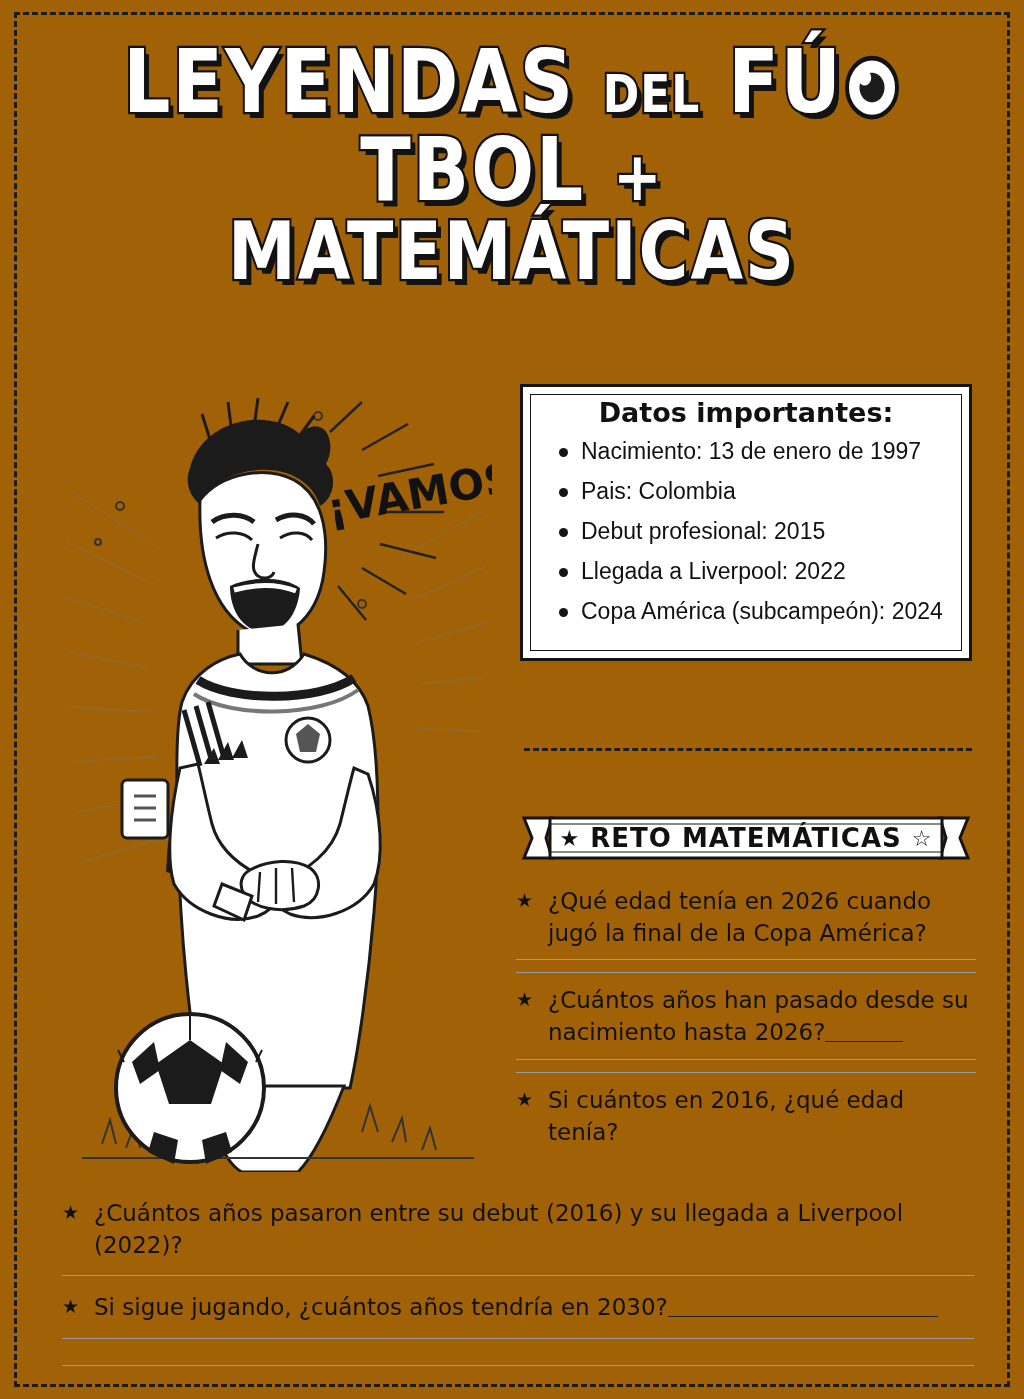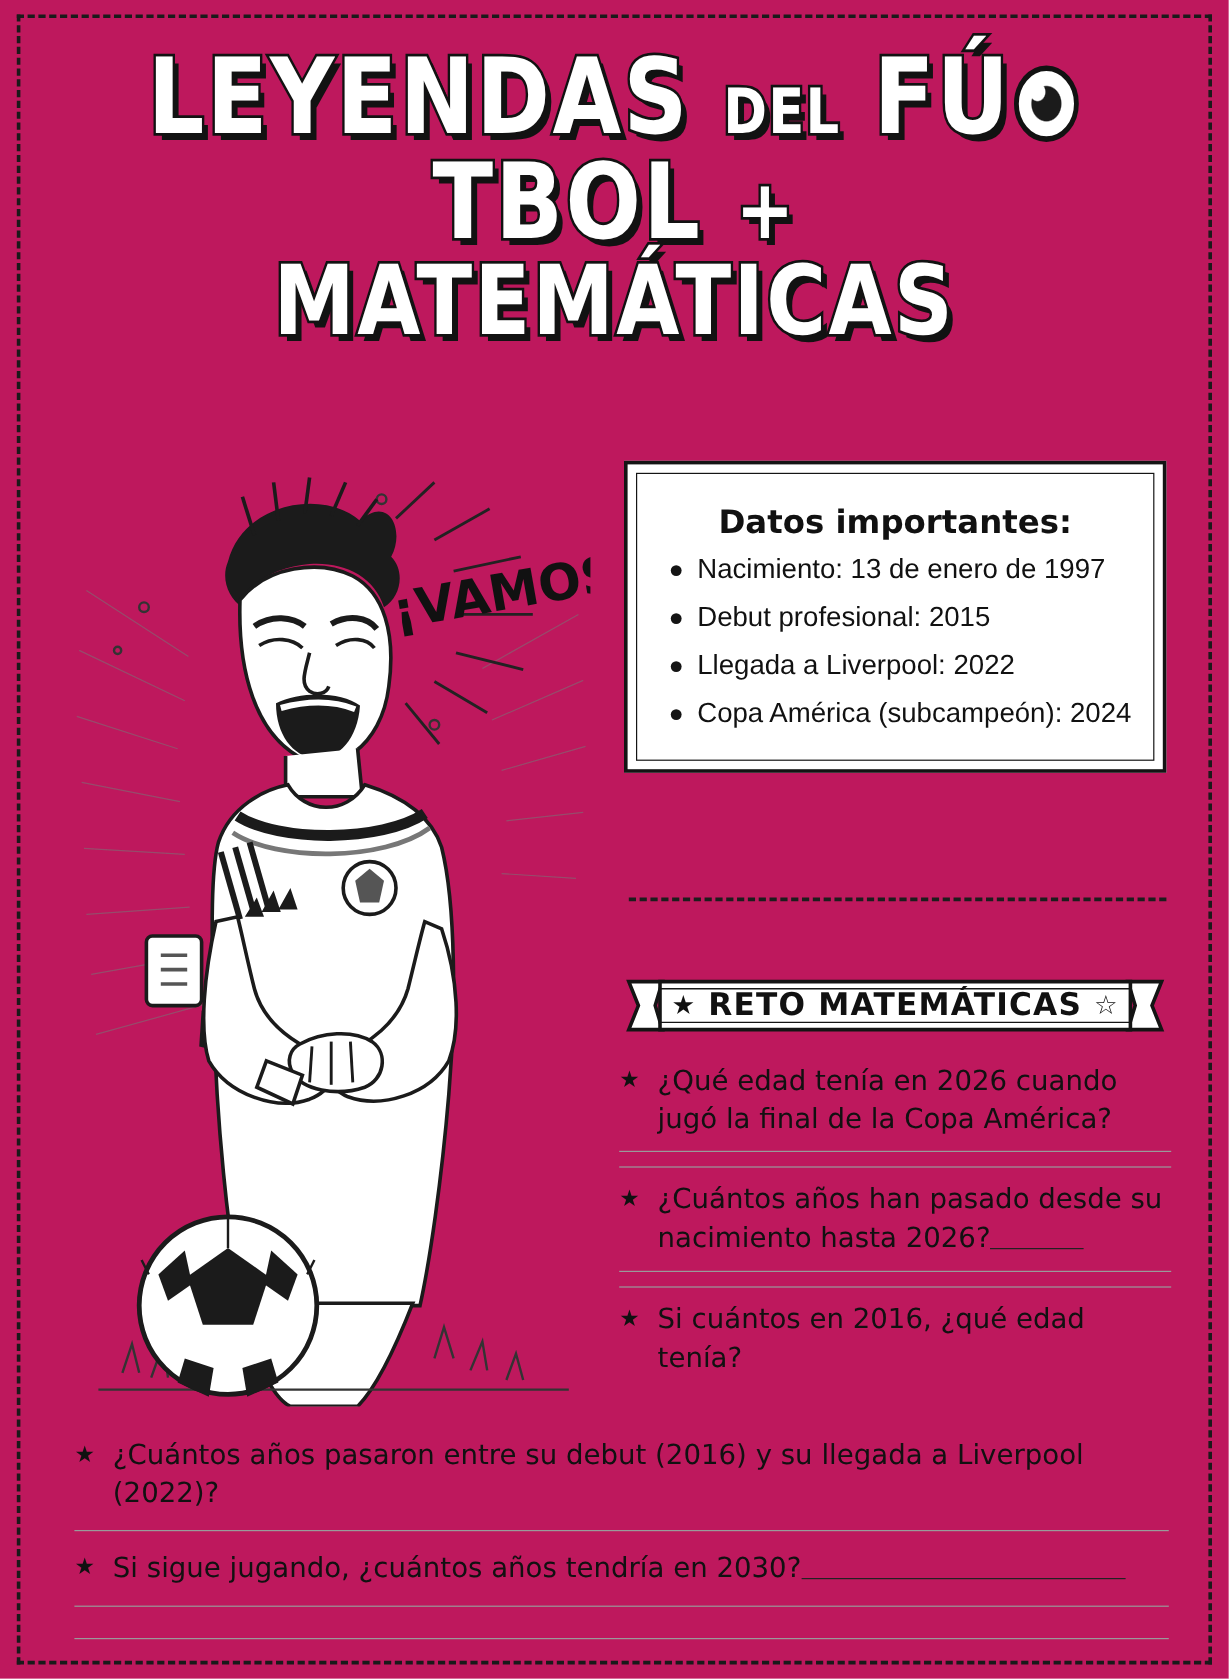--- a/index.html
+++ b/index.html
@@ -8,21 +8,21 @@
     background: #ffffff;
   }
   body {
     font-family: "Liberation Sans", sans-serif;
     color: #111111;
   }
   .page {
     position: relative;
     width: 1024px;
     height: 1399px;
-    background: #be185d;
+    background: #a16207;
     overflow: hidden;
     box-sizing: border-box;
   }
   
   .cut-border {
     position: absolute;
     left: 14px;
     top: 12px;
     right: 14px;
     bottom: 12px;
@@ -111,21 +111,21 @@
   .illus svg { display: block; }
 
   
   .facts-box {
     position: absolute;
     left: 520px;
     top: 384px;
     width: 452px;
     box-sizing: border-box;
     border: 3px solid #141414;
-    padding: 27px 18px 18px 18px;
+    padding: 4px 18px 18px 18px;
     background: #fff;
   }
   .facts-box::before {
     content: "";
     position: absolute;
     left: 7px; top: 7px; right: 7px; bottom: 7px;
     border: 1.5px solid #141414;
     pointer-events: none;
   }
   .facts-title {
@@ -377,20 +377,21 @@
       </g>
 
       <text x="268" y="152" font-family="DejaVu Sans, sans-serif" font-size="42" font-weight="bold" fill="#111" transform="rotate(-10 268 152)">¡VAMOS!</text>
     </svg>
   </div>
 
   <div class="facts-box">
     <div class="facts-title">Datos importantes:</div>
     <ul class="facts-list">
       <li>Nacimiento: 13 de enero de 1997</li>
+      <li>Pais: Colombia</li>
       <li>Debut profesional: 2015</li>
       <li>Llegada a Liverpool: 2022</li>
       <li>Copa América (subcampeón): 2024</li>
     </ul>
   </div>
 
   <div class="mid-divider"></div>
 
   <div class="banner">
     <svg width="460" height="52" viewBox="0 0 460 52" xmlns="http://www.w3.org/2000/svg">

